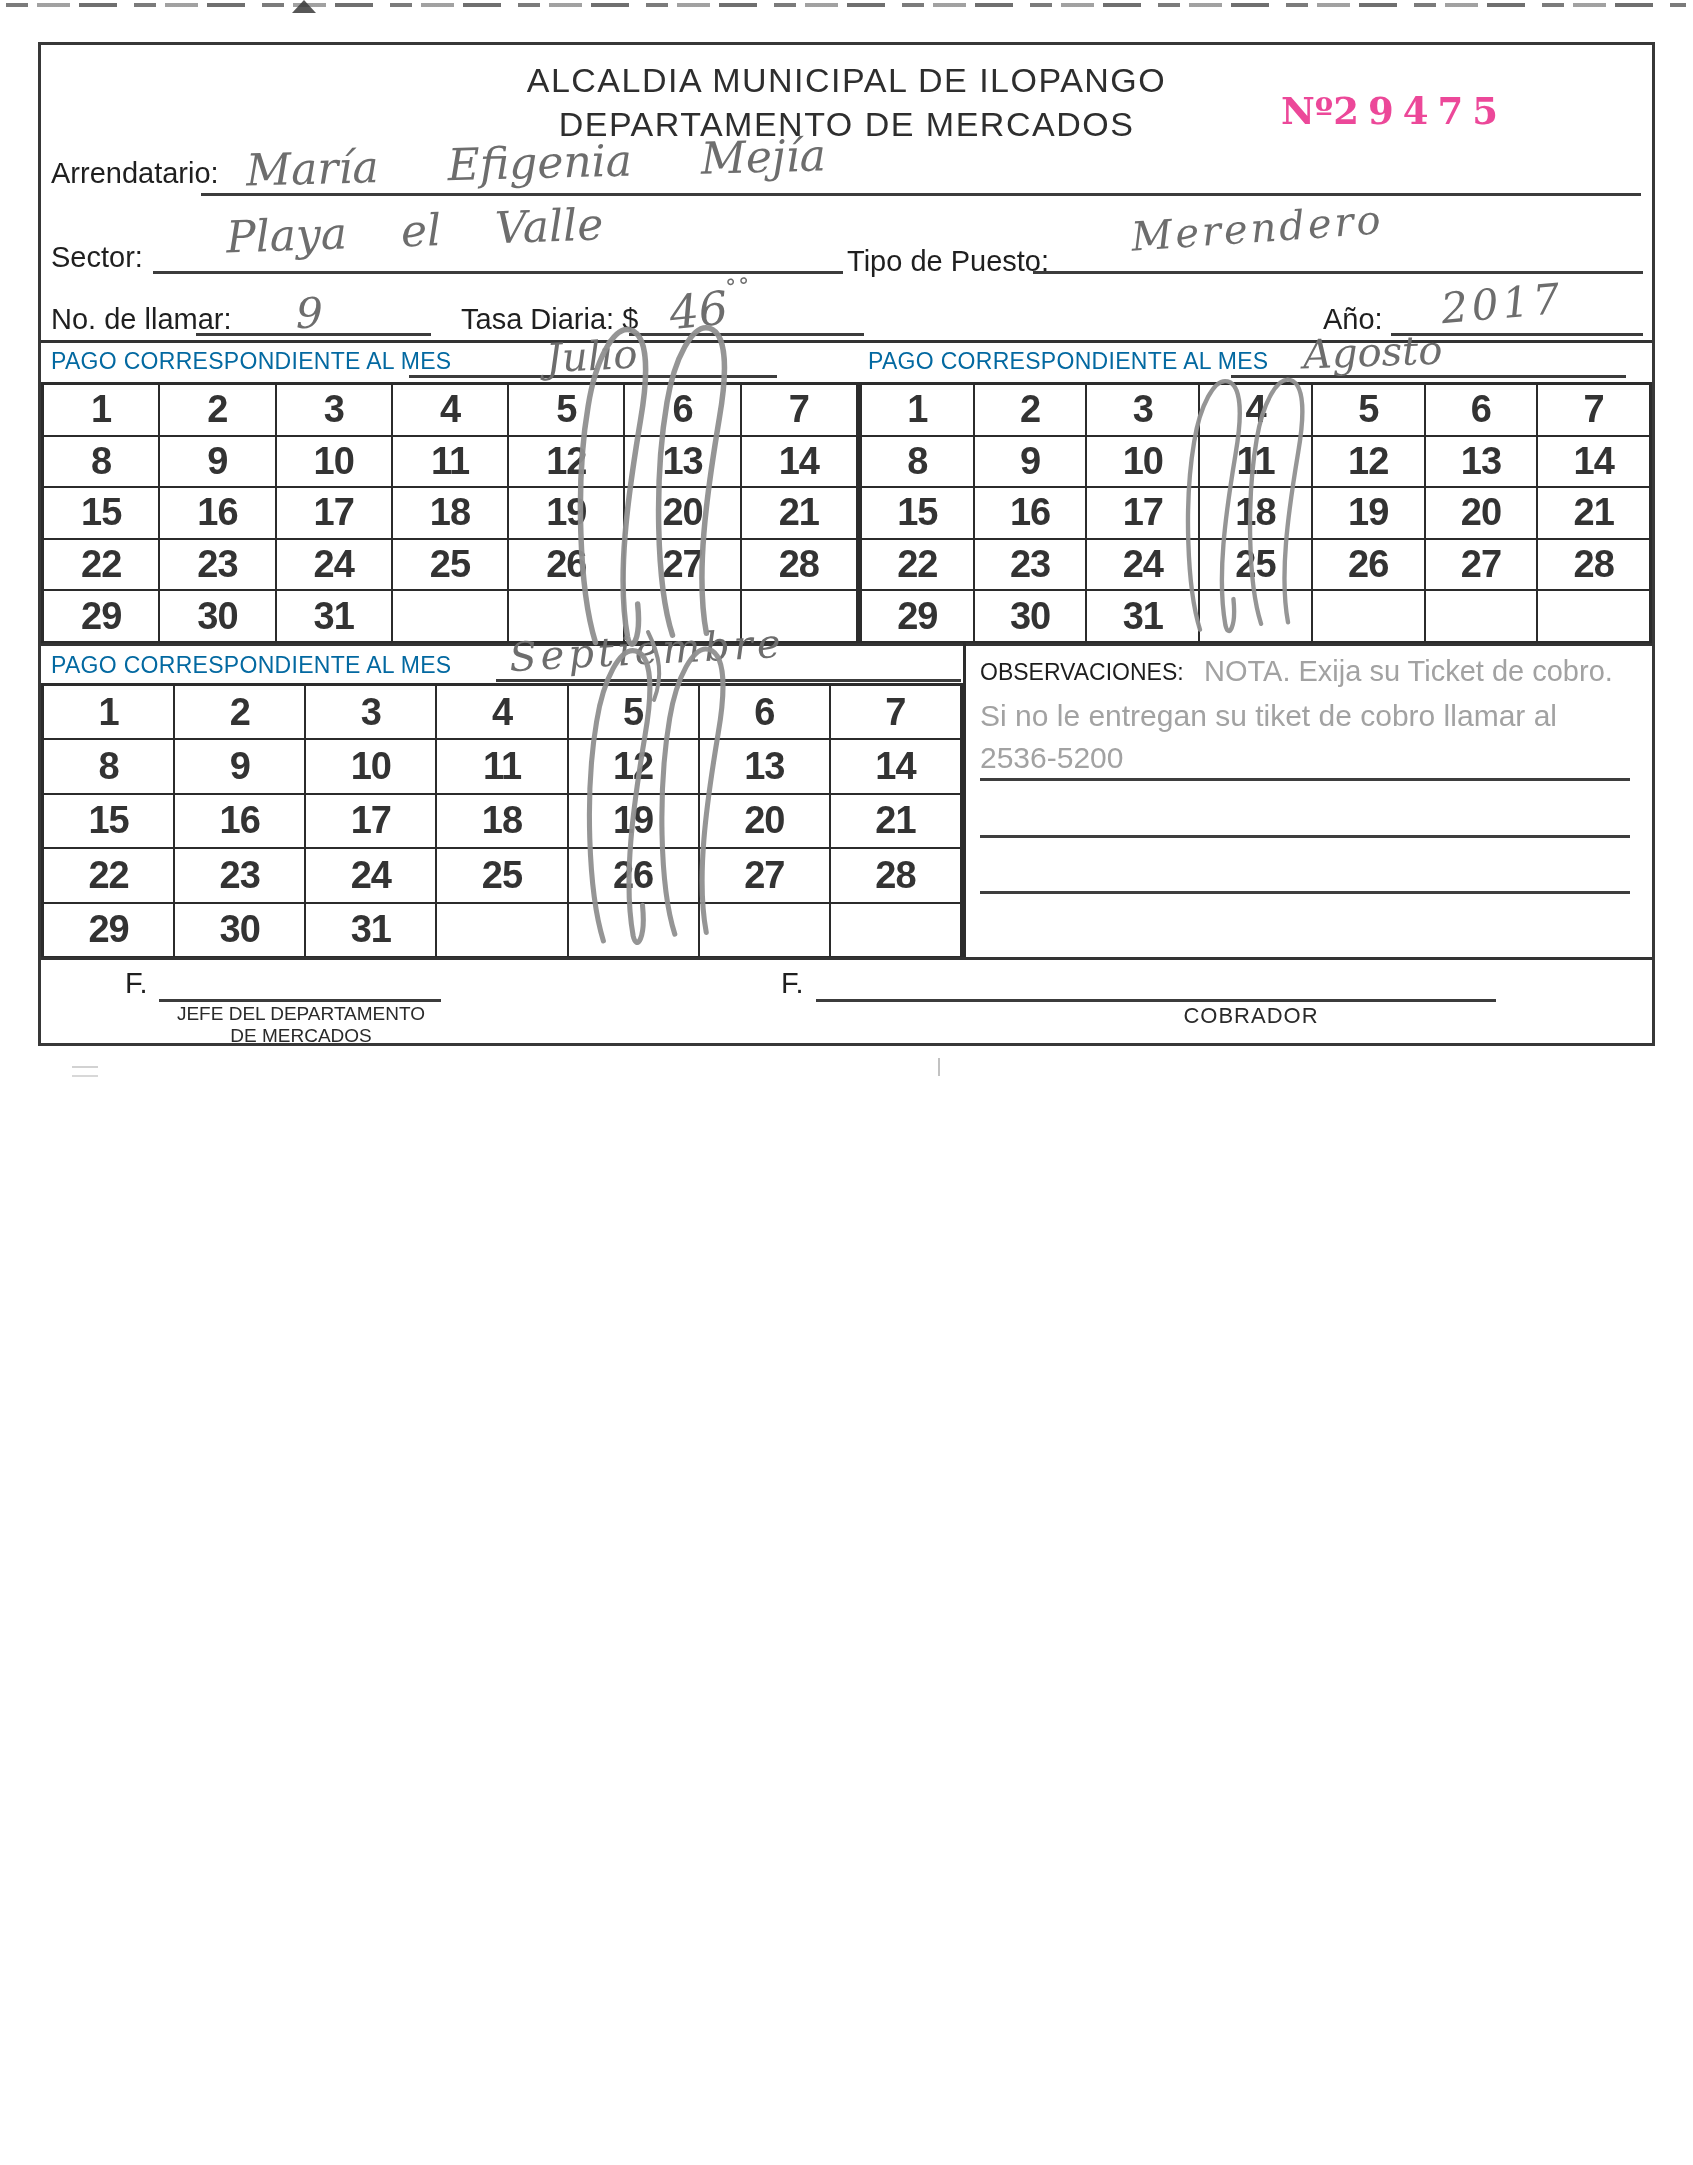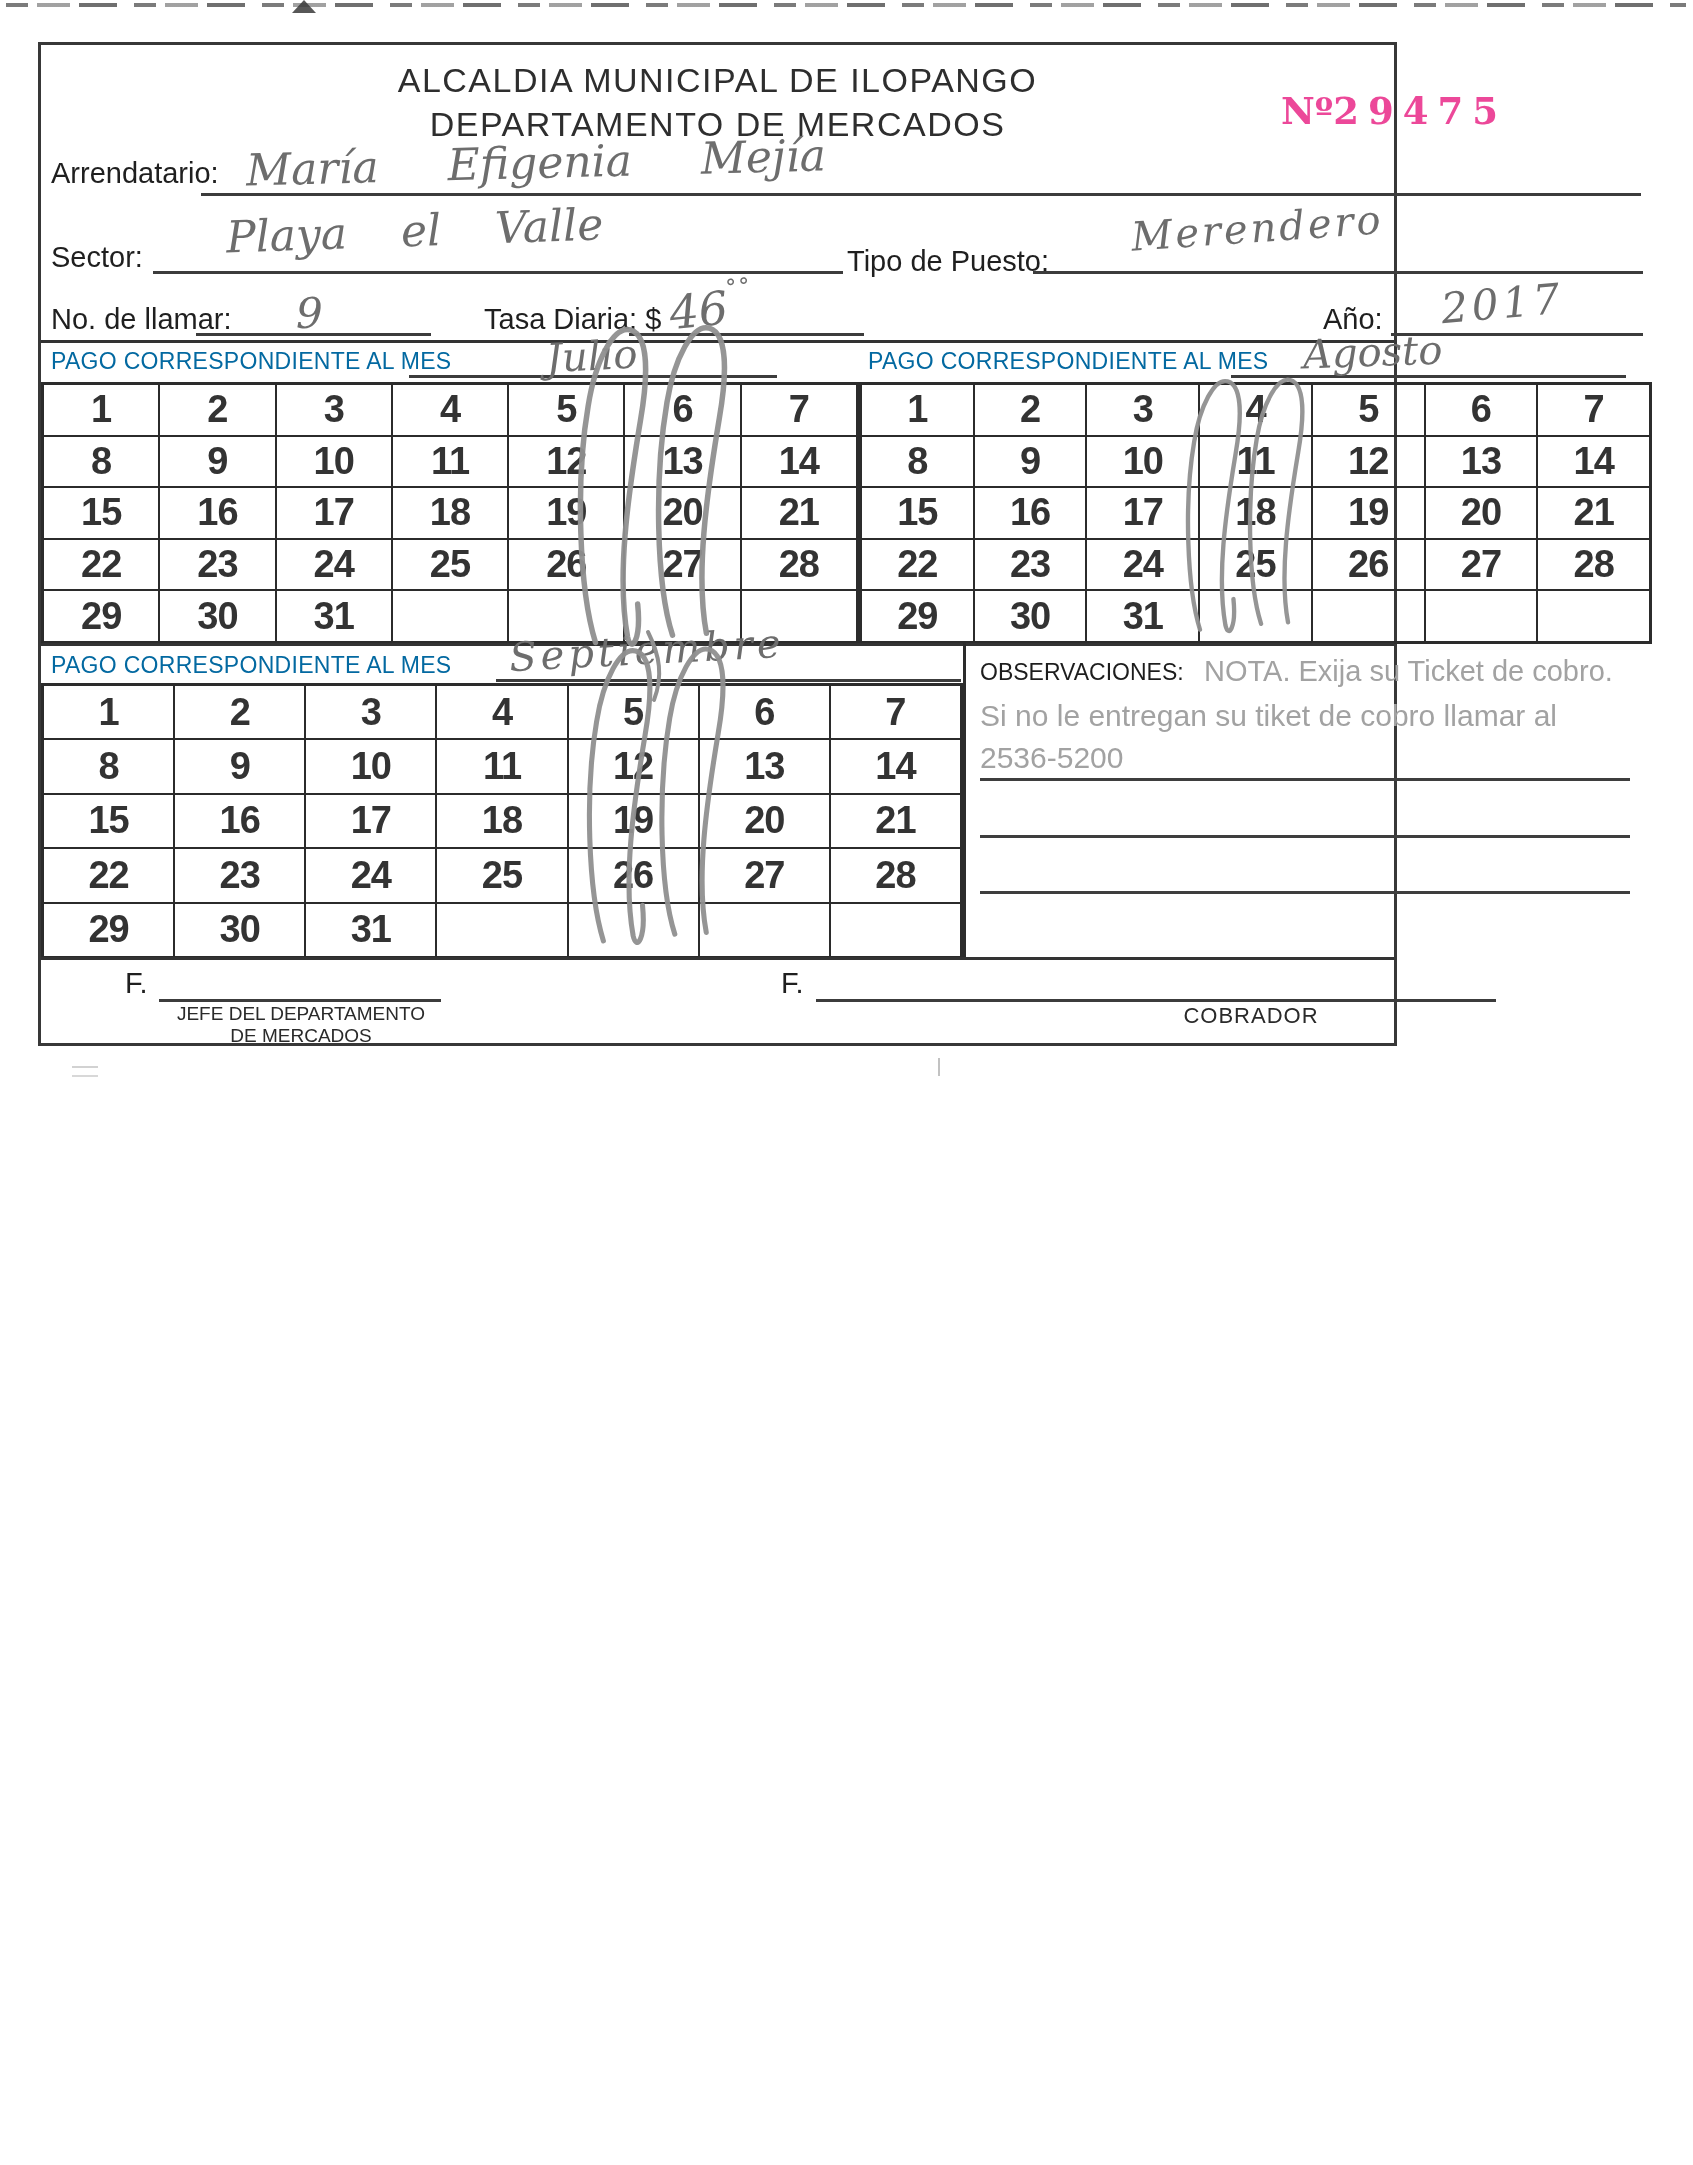--- a/index.html
+++ b/index.html
@@ -8,21 +8,21 @@
   
   .artifact{position:absolute;top:3px;left:6px;width:1680px;height:4px;opacity:.75;
     background:repeating-linear-gradient(90deg,#4f4f4f 0 22px,rgba(0,0,0,0) 22px 31px,
       #828282 31px 64px,rgba(0,0,0,0) 64px 73px,#3f3f3f 73px 111px,rgba(0,0,0,0) 111px 128px);}
   .artifact-blob{position:absolute;top:0;left:292px;width:24px;height:13px;background:#3a3a3a;
     clip-path:polygon(50% 0,100% 100%,0 100%);opacity:.85;}
   .speck-eq{position:absolute;left:72px;top:1066px;width:26px;height:7px;
     border-top:2px solid #d2d2d2;border-bottom:2px solid #d8d8d8;}
   .speck-tick{position:absolute;left:938px;top:1058px;width:2px;height:18px;background:#c2c2c2;}
 
-  .form{position:absolute;left:38px;top:42px;width:1359px;height:1004px;
+  .form{position:absolute;left:38px;top:42px;width:1617px;height:1004px;
         border:3px solid #383838;box-sizing:border-box;}
 
   .t1,.t2{position:absolute;left:0;right:0;text-align:center;font-size:34px;
           letter-spacing:1.5px;color:#2e2e2e;white-space:nowrap;}
   .t1{top:16px;} .t2{top:60px;}
 
   .stamp{position:absolute;left:1240px;top:24px;display:flex;
          font-family:"DejaVu Serif",serif;font-weight:bold;color:#ec4899;font-size:37px;margin-top:20px;}
   .stamp-num{letter-spacing:9px;}
 
@@ -76,21 +76,21 @@
     <div class="uline" style="left:112px;top:190px;width:690px;height:36px;"></div>
     <div class="hand" style="left:185px;top:160px;font-size:44px;word-spacing:40px;transform:rotate(-2deg);">Playa el Valle</div>
     <div class="flabel" style="left:806px;top:200px;">Tipo de Puesto:</div>
     <div class="uline" style="left:992px;top:190px;width:610px;height:36px;"></div>
     <div class="hand" style="left:1090px;top:160px;font-size:40px;letter-spacing:3px;transform:rotate(-4deg);">Merendero</div>
 
     <div class="flabel" style="left:10px;top:258px;">No. de llamar:</div>
     <div class="uline" style="left:155px;top:252px;width:235px;height:36px;"></div>
     <div class="hand" style="left:255px;top:244px;font-size:42px;">9</div>
 
-    <div class="flabel" style="left:420px;top:258px;margin-left:23px;">Tasa Diaria: $</div>
+    <div class="flabel" style="left:420px;top:258px;">Tasa Diaria: $</div>
     <div class="uline" style="left:588px;top:252px;width:235px;height:36px;"></div>
     <div class="hand" style="left:628px;top:232px;font-size:46px;transform:rotate(-6deg);">
       <span>46</span><sup>°°</sup>
     </div>
 
     <div class="flabel" style="left:1282px;top:258px;">Año:</div>
     <div class="uline" style="left:1350px;top:252px;width:252px;height:36px;"></div>
     <div class="hand" style="left:1400px;top:234px;font-size:42px;letter-spacing:4px;transform:rotate(-5deg);">2017</div>
 
     <div class="hr" style="top:295px;"></div>

